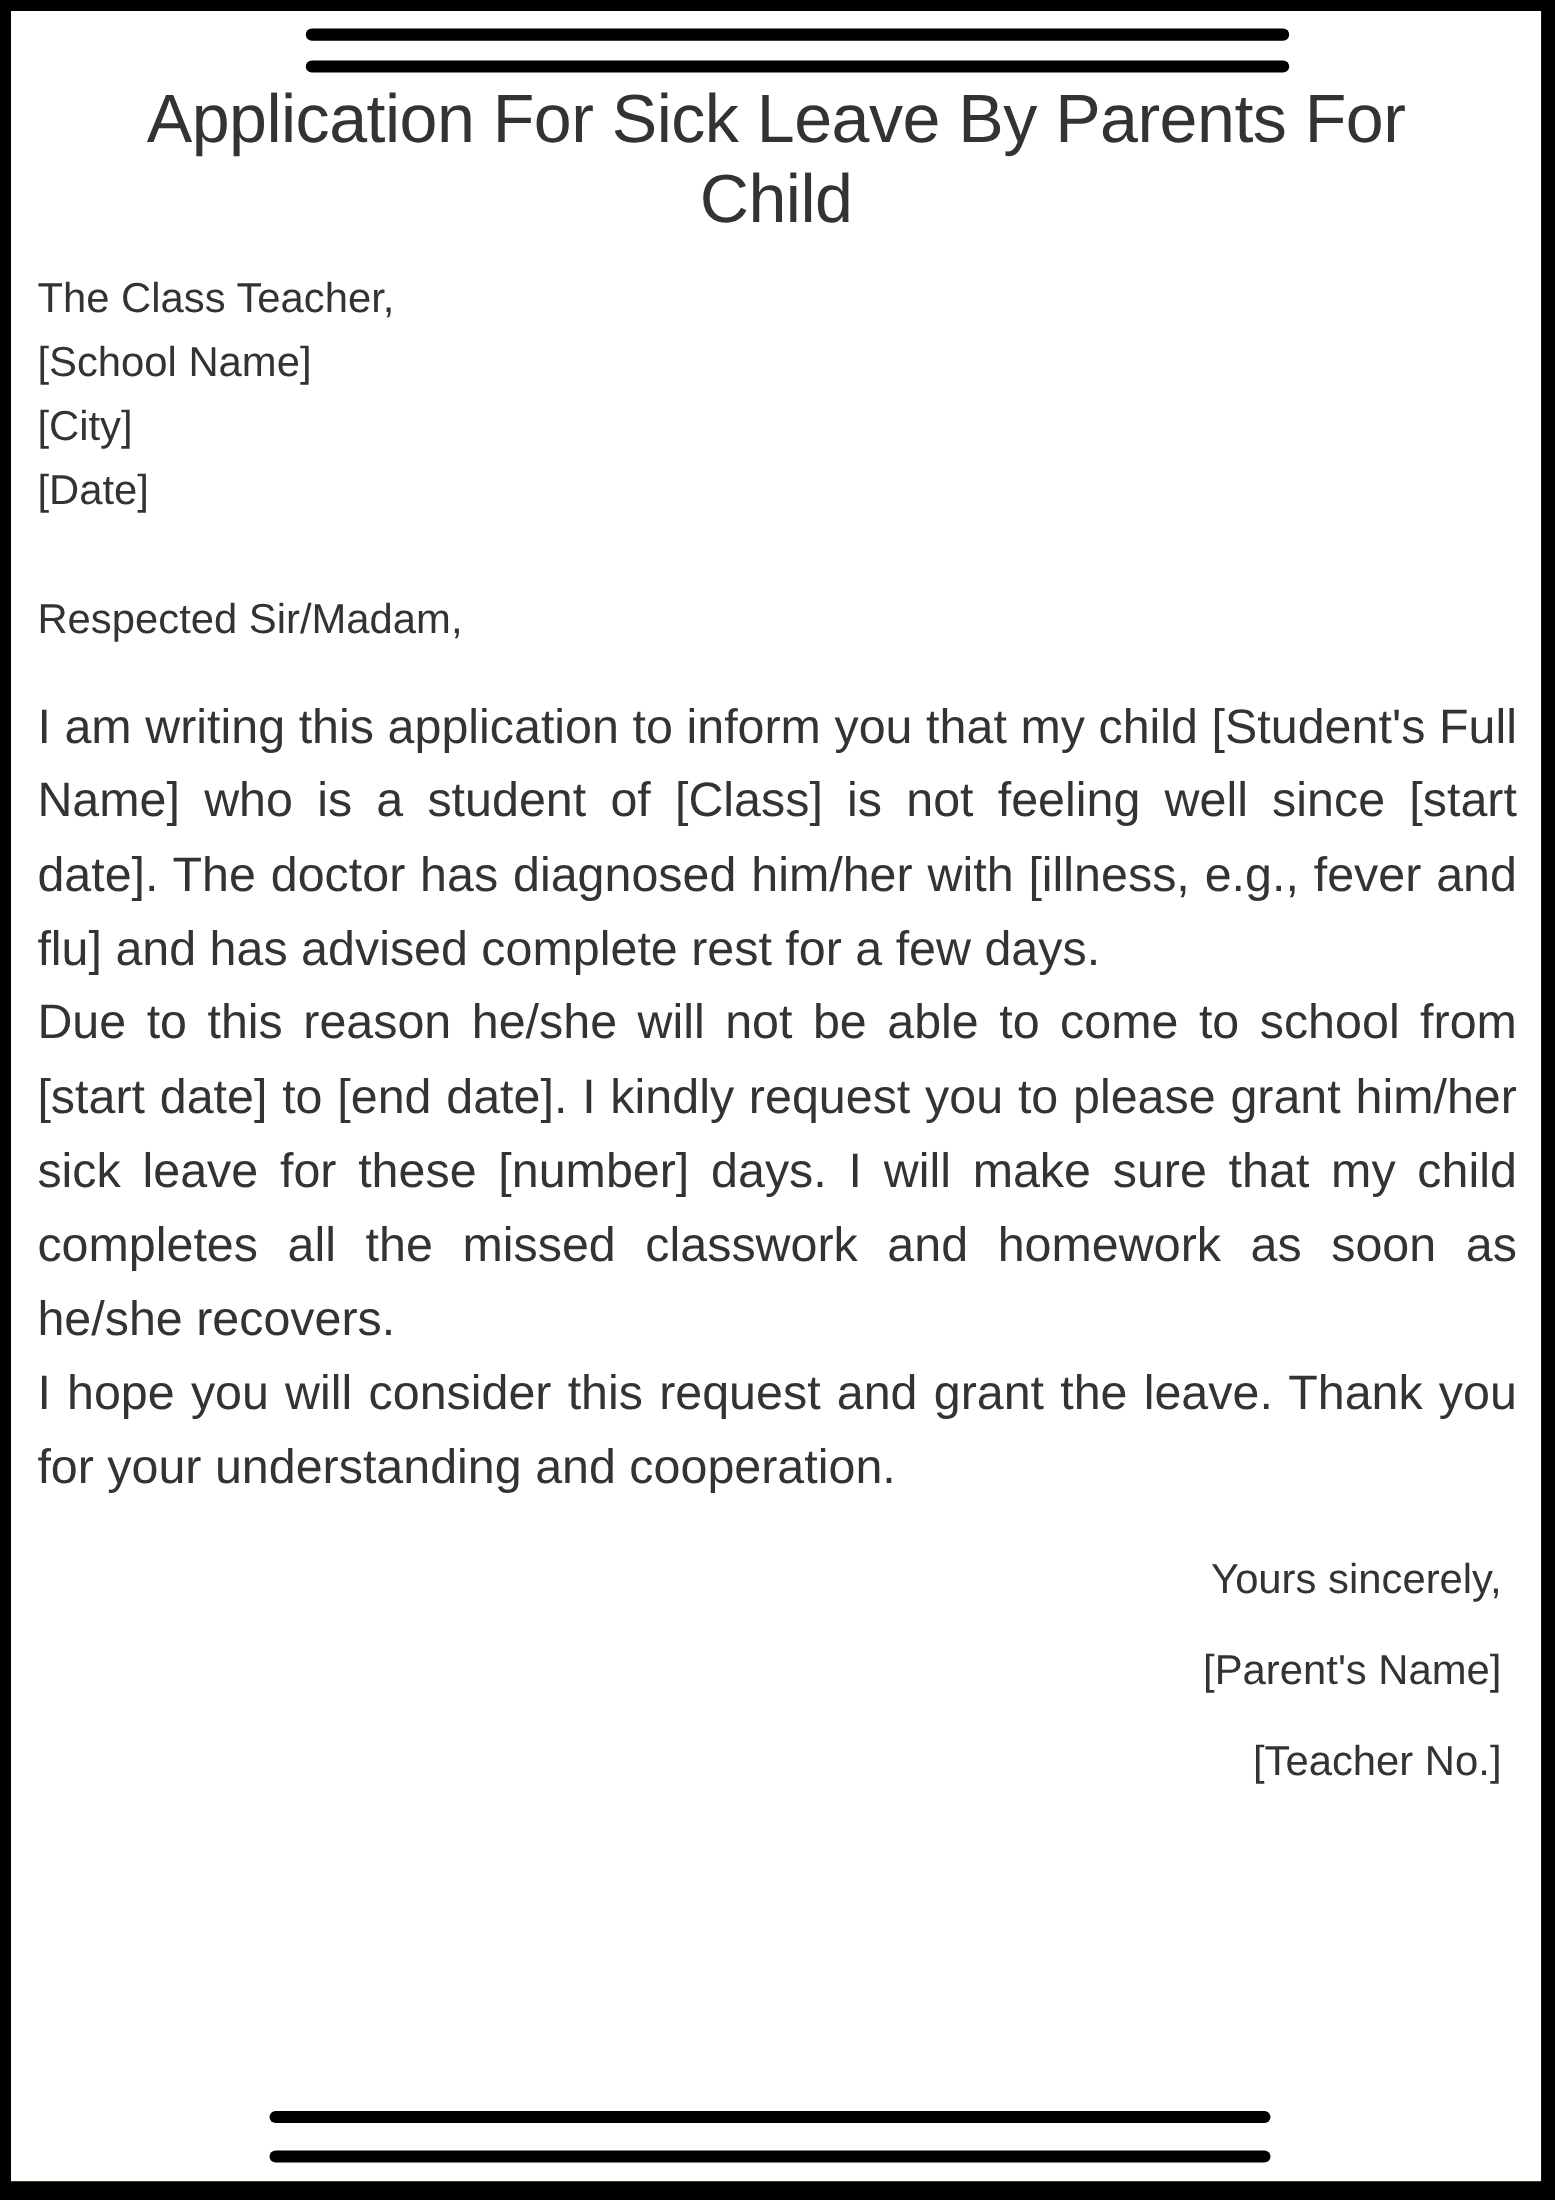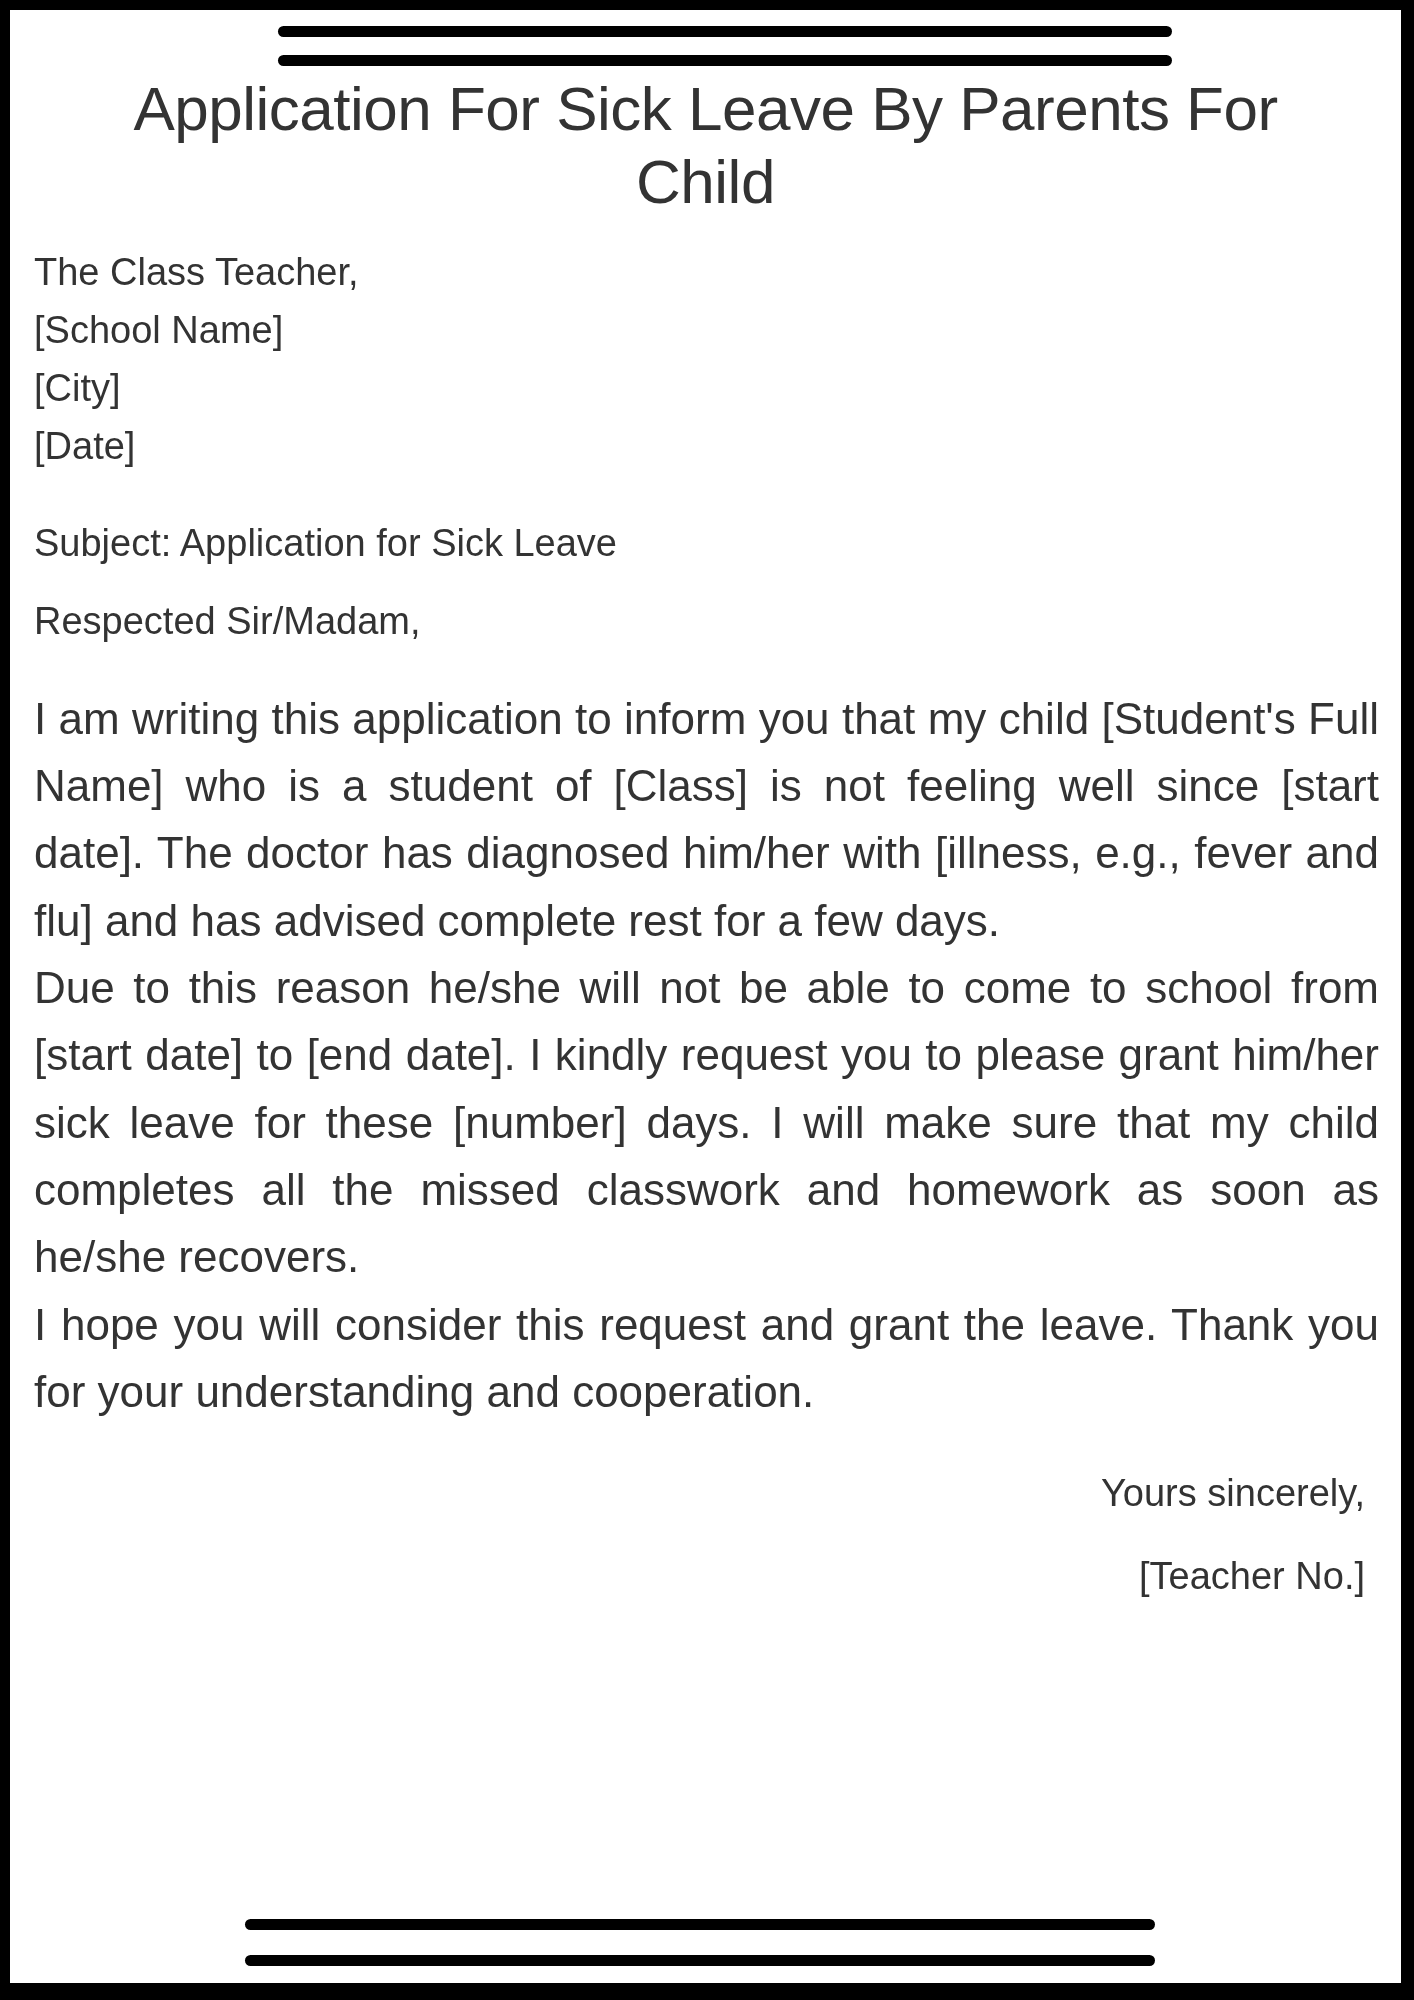--- a/index.html
+++ b/index.html
@@ -123,36 +123,36 @@
 
         <div>
           <span class="addr-line">The Class Teacher,</span>
           <span class="addr-line">[School Name]</span>
           <span class="addr-line">[City]</span>
           <span class="addr-line">[Date]</span>
         </div>
 
         <div class="gap-sm"></div>
 
-        <span class="subject-line">Subject: Application for Sick Leave</span>
 
         <div class="gap-md"></div>
 
         <span class="salutation-line">Respected Sir/Madam,</span>
 
         <div class="gap-lg"></div>
 
         <p class="para">I am writing this application to inform you that my child [Student's Full Name] who is a student of [Class] is not feeling well since [start date]. The doctor has diagnosed him/her with [illness, e.g., fever and flu] and has advised complete rest for a few days.</p>
 
         <p class="para">Due to this reason he/she will not be able to come to school from [start date] to [end date]. I kindly request you to please grant him/her sick leave for these [number] days. I will make sure that my child completes all the missed classwork and homework as soon as he/she recovers.</p>
 
         <p class="para last-loose">I hope you will consider this request and grant the leave. Thank you for your understanding and cooperation.</p>
 
         <div class="signature">
           <span class="sig-line">Yours sincerely,</span>
+          <span class="sig-line">[Parent's Name]</span>
           <span class="sig-line">[Teacher No.]</span>
         </div>
 
       </div>
     </div>
 
     <div class="rule rule-bottom-1"></div>
     <div class="rule rule-bottom-2"></div>
 
   </div>

